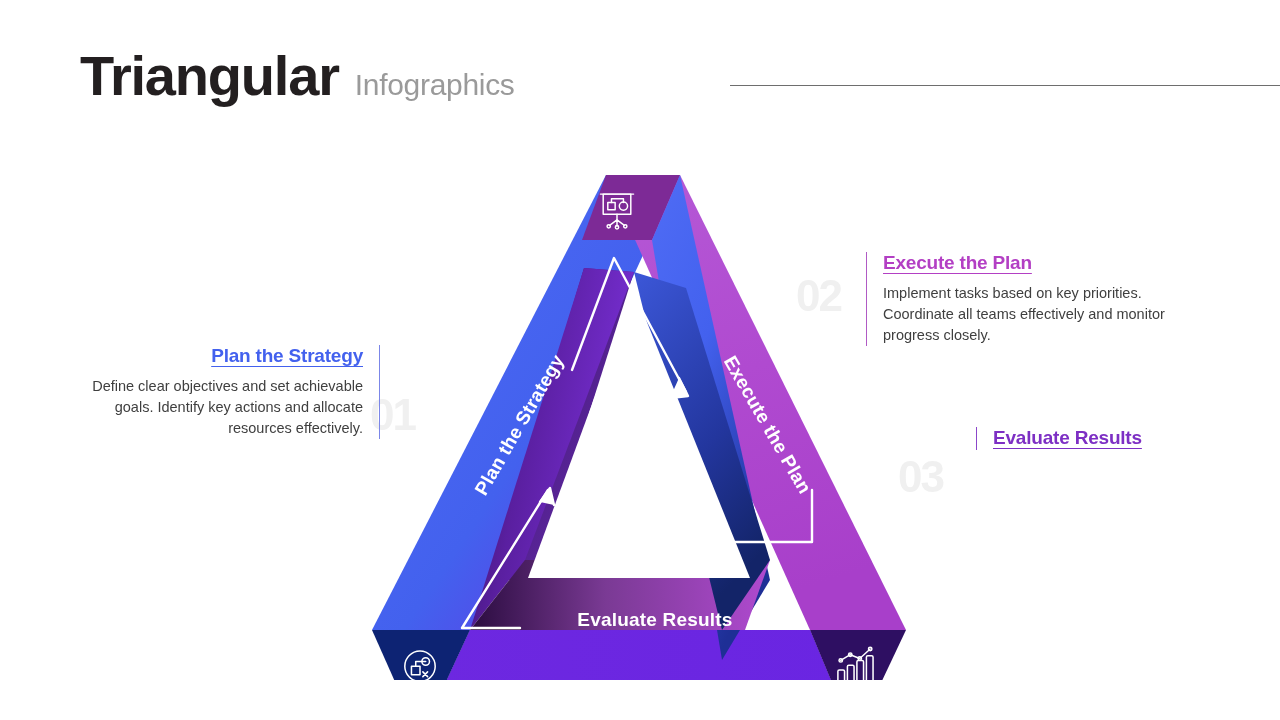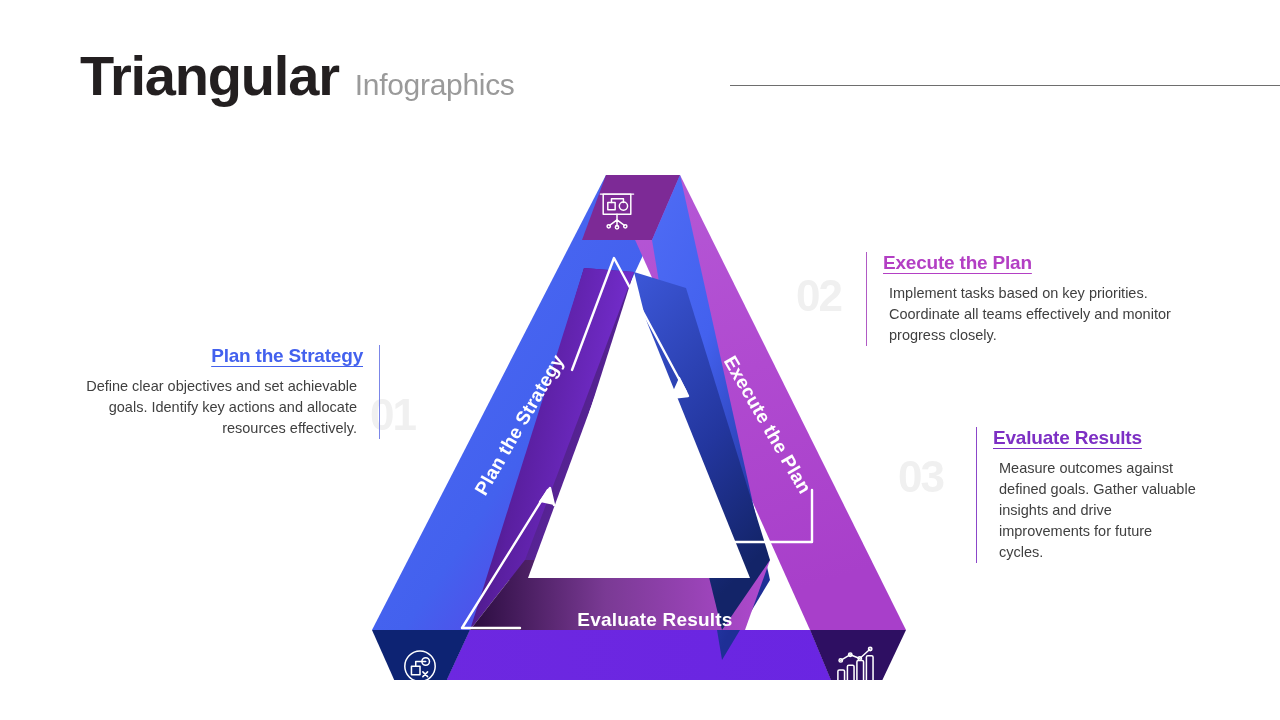--- a/index.html
+++ b/index.html
@@ -38,21 +38,21 @@
     color:#f0f0f0;line-height:1;letter-spacing:-2px;
     z-index:0;user-select:none;
   }
   .block .inner{position:relative;z-index:2;}
   .block h3{
     margin:0 0 8px 0;font-size:19px;font-weight:bold;
     line-height:1.2;text-decoration:underline;
     text-underline-offset:4px;letter-spacing:-0.2px;
   }
   .block p{
-    margin:6px;font-size:14.5px;color:#3f3f3f;line-height:1.45;
+    margin:0;font-size:14.5px;color:#3f3f3f;line-height:1.45;
   }
 
   
   #block01{left:60px;top:345px;width:320px;text-align:right;}
   #block01 .inner{padding-right:16px;border-right:1.5px solid #7b86e8;}
   #block01 h3{color:#4361ee;}
   #block01 .bigno{left:310px;top:48px;}
 
   
   #block02{left:866px;top:252px;width:330px;text-align:left;}
@@ -238,17 +238,16 @@
     <div class="inner">
       <h3>Execute the Plan</h3>
       <p>Implement tasks based on key priorities. Coordinate all teams effectively and monitor progress closely.</p>
     </div>
   </div>
 
   <div class="block" id="block03">
     <div class="bigno">03</div>
     <div class="inner">
       <h3>Evaluate Results</h3>
-      <p>Measure outcomes against defined goals. Gather valuable insights and drive improvements for future cycles.</p>
     </div>
   </div>
 
 </div>
 
 </body></html>

